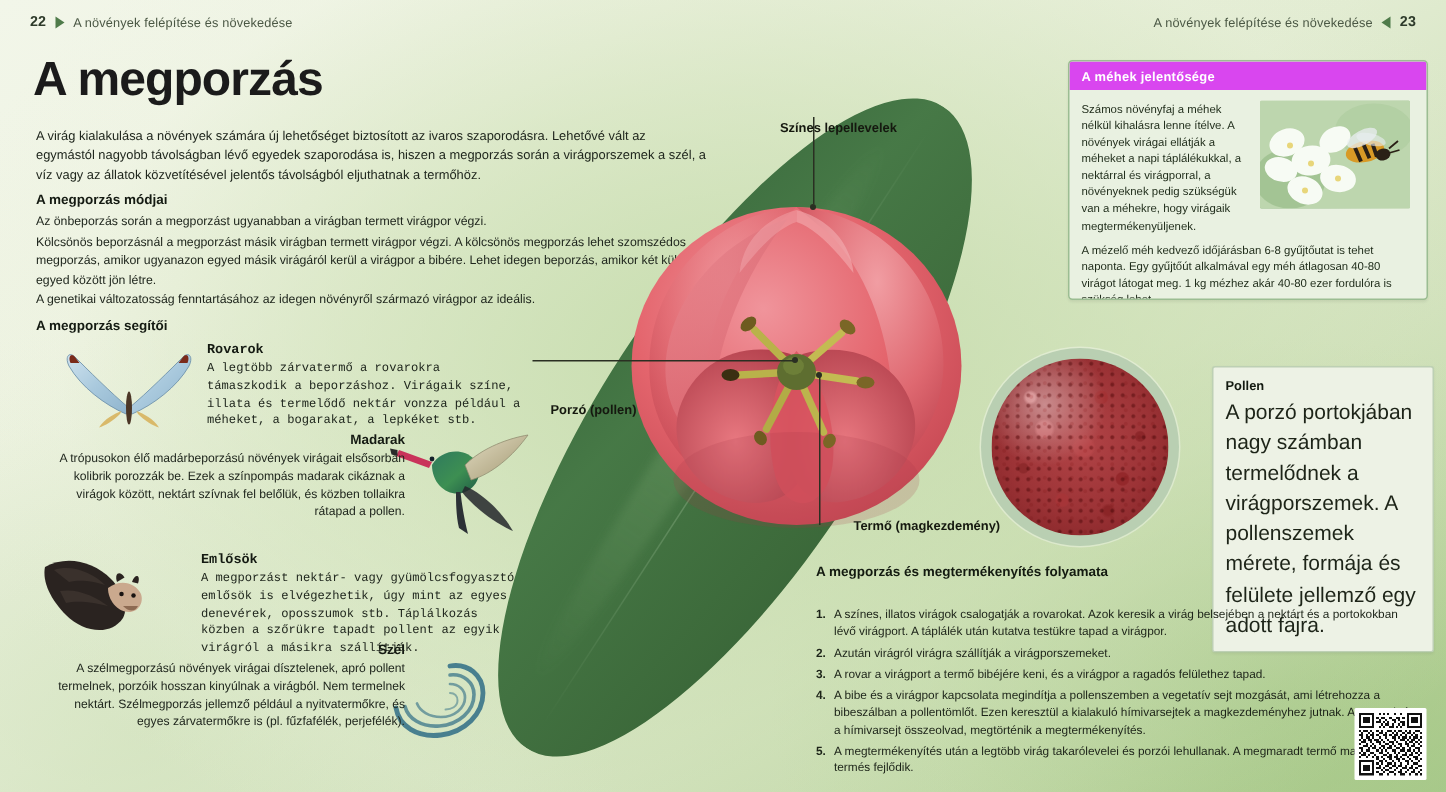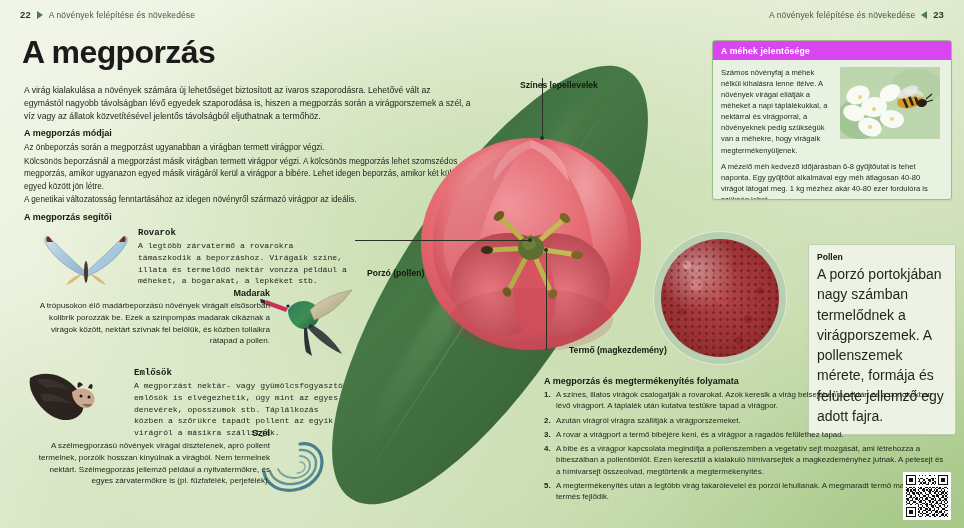--- a/index.html
+++ b/index.html
@@ -183,21 +183,21 @@
     border: 1px solid rgba(150,180,140,.55);
     border-radius: 2px;
     padding: 7px 8px 8px 8px;
     box-shadow: 0 1px 2px rgba(0,0,0,.06);
   }
   .pollenbox h4 { font-size: 8.6px; color: #131a10; margin-bottom: 2px; }
   .pollenbox p  { font-size: 14px; line-height: 1.45; color: #1d2418; }
 
   
   .proc { position: absolute; left: 544px; top: 376px; width: 400px; }
-  .proc h3 { font-size: 9px; color: #131a10; margin-bottom: 3px; }
+  .proc h3 { font-size: 9px; color: #131a10; margin-bottom: 18px; }
   .proc ol { list-style: none; counter-reset: step; }
   .proc li {
     counter-increment: step;
     position: relative;
     padding-left: 12px;
     font-size: 7.9px; line-height: 1.43; color: #1c2318;
     margin-bottom: 3px;
   }
   .proc li::before {
     content: counter(step) ".";

